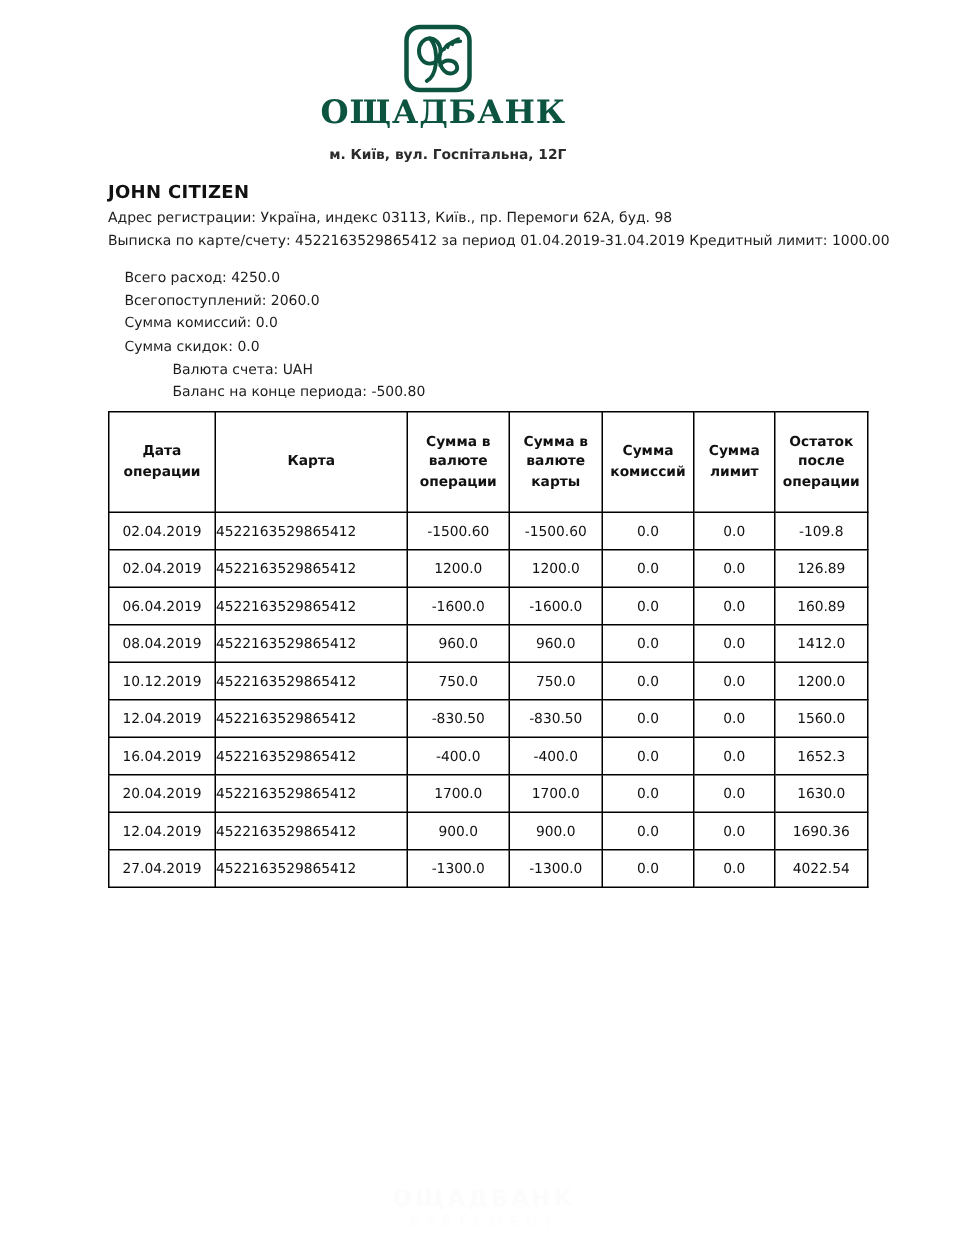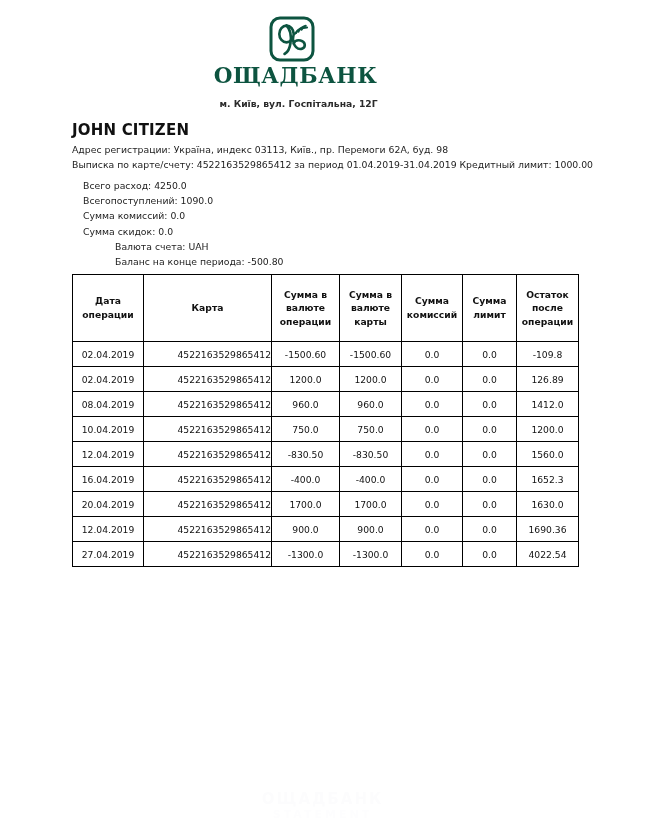--- a/index.html
+++ b/index.html
@@ -58,21 +58,21 @@
   }
 
   
   .cust-block {
     position: absolute;
     top: 121px;
     left: 72px;
     width: 520px;
   }
   .cust-name {
-    font-size: 15px;
+    font-size: 12px;
     font-weight: bold;
     letter-spacing: 0.2px;
     color: #111;
     margin-bottom: 4px;
   }
   .cust-line {
     font-size: 9.3px;
     color: #1c1c1c;
     line-height: 14.5px;
     white-space: nowrap;
@@ -123,21 +123,21 @@
     height: 66px;
     line-height: 13.6px;
     vertical-align: middle;
     padding: 0 3px;
   }
   table.stmt td {
     height: 24px;
     vertical-align: middle;
   }
   td.c-date { text-align: center; }
-  td.c-card { text-align: right; }
+  td.c-card { text-align: left; }
   td.c-num  { text-align: center; padding-right: 7px; }
 
   
   col.w-date { width: 71px; }
   col.w-card { width: 128px; }
   col.w-amt1 { width: 68px; }
   col.w-amt2 { width: 62px; }
   col.w-com  { width: 61px; }
   col.w-dis  { width: 54px; }
   col.w-bal  { width: 62px; }
@@ -195,21 +195,21 @@
 
   <div class="cust-block">
     <div class="cust-name">JOHN CITIZEN</div>
     <div class="cust-line">Адрес регистрации: Україна, индекс 03113, Київ., пр. Перемоги 62А, буд. 98</div>
     <div class="cust-line">Выписка по карте/счету: 4522163529865412 за период 01.04.2019-31.04.2019 Кредитный лимит: 1000.00</div>
   </div>
 
   <div class="summary">
     <div class="summary-col left">
       <div class="summary-line">Всего расход: 4250.0</div>
-      <div class="summary-line">Всегопоступлений: 1090.0</div>
+      <div class="summary-line">Всегопоступлений: 2060.0</div>
       <div class="summary-line">Сумма комиссий: 0.0</div>
       <div class="summary-line">Сумма скидок: 0.0</div>
     </div>
     <div class="summary-col right">
       <div class="summary-line">Валюта счета: UAH</div>
       <div class="summary-line">Баланс на конце периода: -500.80</div>
     </div>
   </div>
 
   <div class="tbl-wrap">
@@ -247,30 +247,39 @@
         <tr>
           <td class="c-date">02.04.2019</td>
           <td class="c-card">4522163529865412</td>
           <td class="c-num">1200.0</td>
           <td class="c-num">1200.0</td>
           <td class="c-num">0.0</td>
           <td class="c-num">0.0</td>
           <td class="c-num">126.89</td>
         </tr>
         <tr>
+          <td class="c-date">06.04.2019</td>
+          <td class="c-card">4522163529865412</td>
+          <td class="c-num">-1600.0</td>
+          <td class="c-num">-1600.0</td>
+          <td class="c-num">0.0</td>
+          <td class="c-num">0.0</td>
+          <td class="c-num">160.89</td>
+        </tr>
+        <tr>
           <td class="c-date">08.04.2019</td>
           <td class="c-card">4522163529865412</td>
           <td class="c-num">960.0</td>
           <td class="c-num">960.0</td>
           <td class="c-num">0.0</td>
           <td class="c-num">0.0</td>
           <td class="c-num">1412.0</td>
         </tr>
         <tr>
-          <td class="c-date">10.04.2019</td>
+          <td class="c-date">10.12.2019</td>
           <td class="c-card">4522163529865412</td>
           <td class="c-num">750.0</td>
           <td class="c-num">750.0</td>
           <td class="c-num">0.0</td>
           <td class="c-num">0.0</td>
           <td class="c-num">1200.0</td>
         </tr>
         <tr>
           <td class="c-date">12.04.2019</td>
           <td class="c-card">4522163529865412</td>

